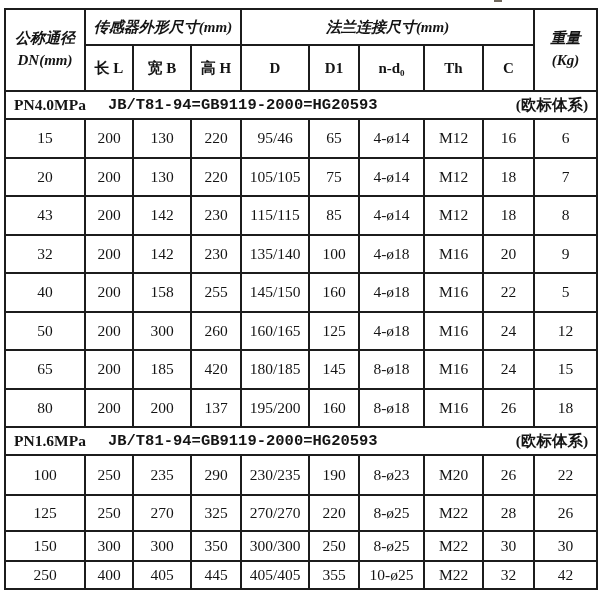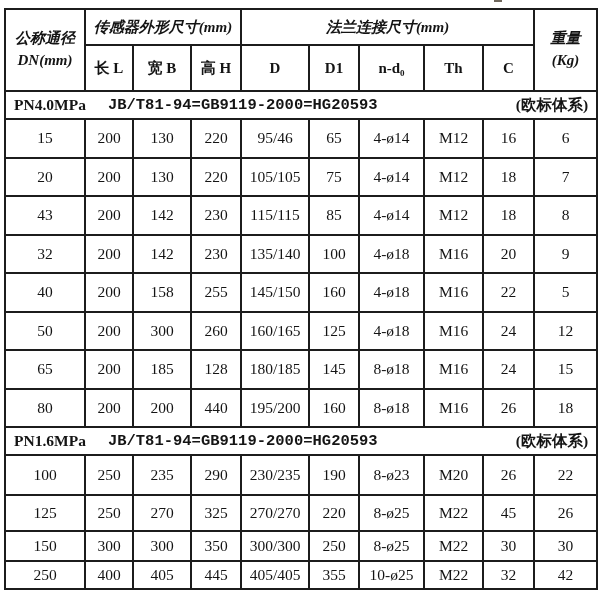--- a/index.html
+++ b/index.html
@@ -172,33 +172,33 @@
           <td>125</td>
           <td>4-ø18</td>
           <td>M16</td>
           <td>24</td>
           <td>12</td>
         </tr>
         <tr>
           <td>65</td>
           <td>200</td>
           <td>185</td>
-          <td>128</td>
+          <td>420</td>
           <td>180/185</td>
           <td>145</td>
           <td>8-ø18</td>
           <td>M16</td>
           <td>24</td>
           <td>15</td>
         </tr>
         <tr>
           <td>80</td>
           <td>200</td>
           <td>200</td>
-          <td>440</td>
+          <td>137</td>
           <td>195/200</td>
           <td>160</td>
           <td>8-ø18</td>
           <td>M16</td>
           <td>26</td>
           <td>18</td>
         </tr>
         <tr class="section-row">
           <td class="section-cell" colspan="10">
             <div class="section-flex">
@@ -222,21 +222,21 @@
         </tr>
         <tr>
           <td>125</td>
           <td>250</td>
           <td>270</td>
           <td>325</td>
           <td>270/270</td>
           <td>220</td>
           <td>8-ø25</td>
           <td>M22</td>
-          <td>45</td>
+          <td>28</td>
           <td>26</td>
         </tr>
         <tr>
           <td>150</td>
           <td>300</td>
           <td>300</td>
           <td>350</td>
           <td>300/300</td>
           <td>250</td>
           <td>8-ø25</td>

